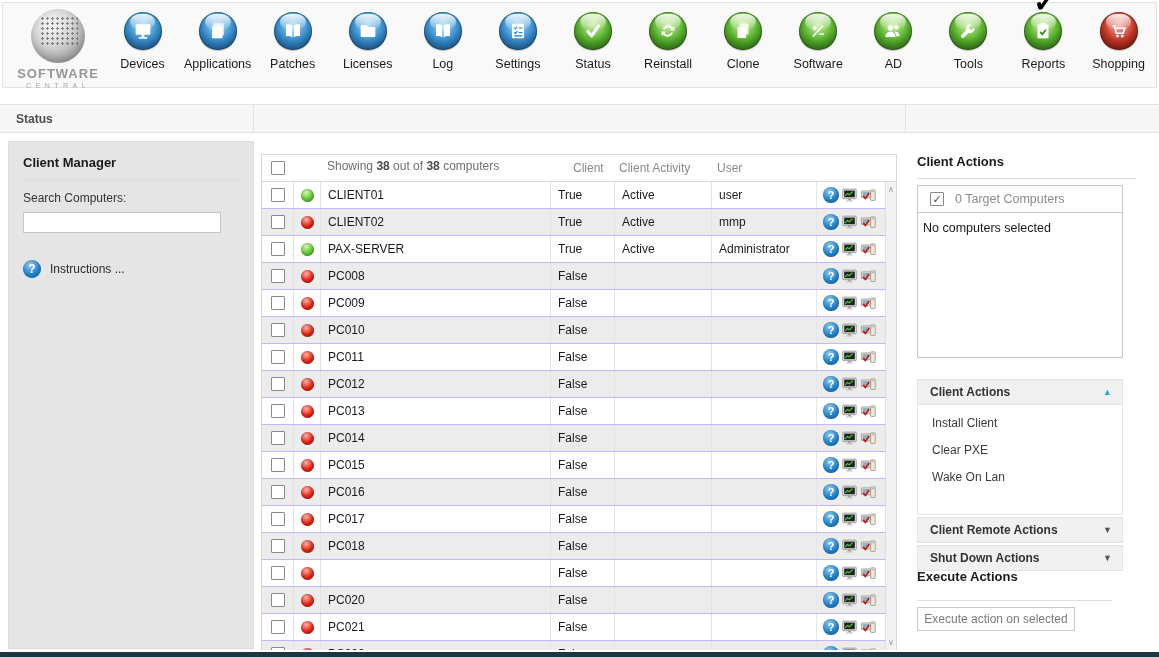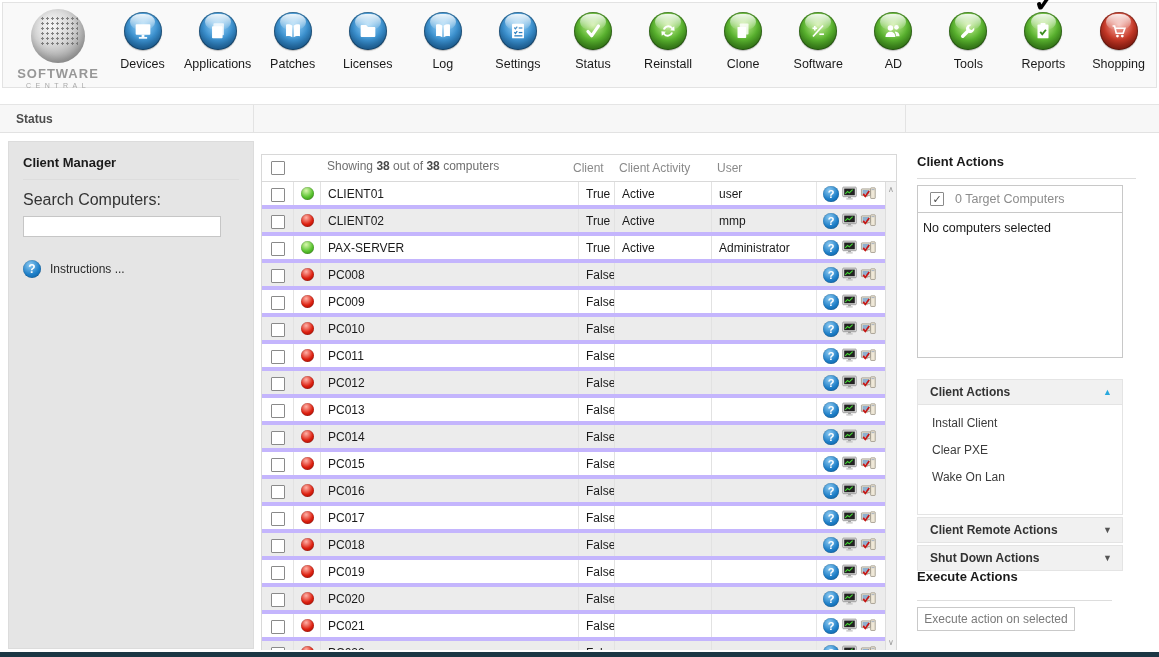--- a/index.html
+++ b/index.html
@@ -42,21 +42,21 @@
   .statusbar .lbl { position:absolute; left:16px; top:7px; font-size:12px; font-weight:bold; color:#4d4d4d; }
   .sb-div { position:absolute; top:0; bottom:0; width:1px; background:#e3e3e3; }
 
   
   .left-panel { position:absolute; left:8px; top:141px; width:246px; height:508px;
                 background:#e5e5e5; border:1px solid #dcdcdc; }
   .panel-title { font-size:13px; font-weight:bold; color:#1a1a1a; }
   .left-panel .panel-title { margin:13px 0 0 14px; }
   .rule { height:1px; background:#ddd; border:0; }
   .left-panel .rule { margin:9px 14px 0 14px; }
-  .search-label { margin:11px 0 7px 14px; font-size:16px; color:#333; }
+  .search-label { margin:11px 0 7px 14px; font-size:12px; color:#333; }
   .search-input { display:block; margin:4px 0 0 14px; width:198px; height:21px;
                   border:1px solid #c6c6c6; font-family:inherit; font-size:12px; padding:0 4px; outline:none; }
   .instructions { position:absolute; left:14px; top:118px; display:flex; align-items:center; gap:9px; cursor:pointer; }
   .instructions .q { width:18px; height:18px; font-size:12px; line-height:18px; }
   .instructions .txt { font-size:12px; color:#2b2b2b; }
 
   .help-ball { display:inline-block; width:16px; height:16px; border-radius:50%;
                background:radial-gradient(circle at 40% 28%, #8ccaf2, #1d7ec7 58%, #0a5795);
                color:#fff; font-weight:bold; font-size:11px; line-height:16px; text-align:center;
                box-shadow:inset 0 0 1px rgba(0,0,0,.45); }
@@ -65,27 +65,27 @@
   .table-wrap { position:absolute; left:261px; top:154px; width:636px; height:496px;
                 background:#fff; border:1px solid #d8d8d8; border-bottom:none; overflow:hidden; }
   .thead { position:relative; height:27px; border-bottom:1px solid #d9d9d9; background:#fff; }
   .thead .cb { position:absolute; left:9px; top:6px; }
   .summary { position:absolute; left:65px; top:4px; font-size:12px; color:#6f6f6f; }
   .summary b { color:#4a4a4a; }
   .col-h { position:absolute; top:6px; font-size:12px; color:#8a8a8a; }
   .col-h.client { left:311px; } .col-h.activity { left:357px; } .col-h.user { left:455px; }
 
   .tbody { position:absolute; left:0; top:27px; right:11px; bottom:0; }
-  .trow { position:relative; height:27px; background:#fff; border-bottom:4px solid #c4b5fd; cursor:pointer; }
+  .trow { position:relative; height:27px; background:#fff; border-bottom:1px solid #c4b5fd; cursor:pointer; }
   .trow.alt { background:#ececec; }
   .trow .cb { position:absolute; left:9px; top:6px; }
   .cell { position:absolute; top:0; height:100%; display:flex; align-items:center; font-size:12px; color:#1a1a1a; }
   .c-led  { left:31px; width:28px; justify-content:center; border-left:1px solid #e2e2e2; border-right:1px solid #e2e2e2; }
   .c-name { left:59px; width:245px; padding-left:7px; }
-  .c-client { left:316px; width:48px; padding-left:7px; border-left:1px solid #e2e2e2; }
+  .c-client { left:288px; width:48px; padding-left:7px; border-left:1px solid #e2e2e2; }
   .c-act  { left:352px; width:97px; padding-left:7px; border-left:1px solid #e2e2e2; }
   .c-user { left:449px; width:105px; padding-left:7px; border-left:1px solid #e2e2e2; }
   .c-icons { left:554px; right:0; padding-left:6px; gap:2px; border-left:1px solid #e6e6e6; }
   .c-icons svg { display:block; }
 
   .led { width:13px; height:13px; border-radius:50%; box-shadow:inset 0 0 1px rgba(0,0,0,.5); }
   .led.green { background:radial-gradient(circle at 40% 28%, #d9f7ae, #58c22e 55%, #2c7a10); }
   .led.red   { background:radial-gradient(circle at 40% 28%, #ffb2a8, #dd2010 55%, #8c0a04); }
 
   .checkbox { width:14px; height:14px; background:#fff; border:1px solid #8a8a8a; border-radius:1px;
@@ -756,21 +756,20 @@
                 <path d="M4.5 12.5l3 3.6 5.5-7.5" stroke="#c61616" stroke-width="2.4" fill="none"></path>
               </svg>
             </span>
           </div>
   </div>
         <div class="trow">
     <div class="cb checkbox"></div>
     <div class="cell c-led">
             <span class="led red"></span>
           </div>
-    <div class="cell c-name">PC019</div>
     <div class="cell c-client">False</div>
     <div class="cell c-act"></div>
     <div class="cell c-user"></div>
     <div class="cell c-icons">
             <span><span class="help-ball">?</span></span>
             <span>
               <svg viewBox="0 0 24 24" width="17" height="17">
                 <rect x="2.5" y="3" width="19" height="13.5" rx="1" fill="#e9e9e9" stroke="#7c7c7c"></rect>
                 <rect x="4.5" y="5" width="15" height="9.5" fill="#222"></rect>
                 <path d="M6 12.5l3.2-3.4 2.6 2 4.6-4.6" stroke="#45d835" stroke-width="1.6" fill="none"></path>

